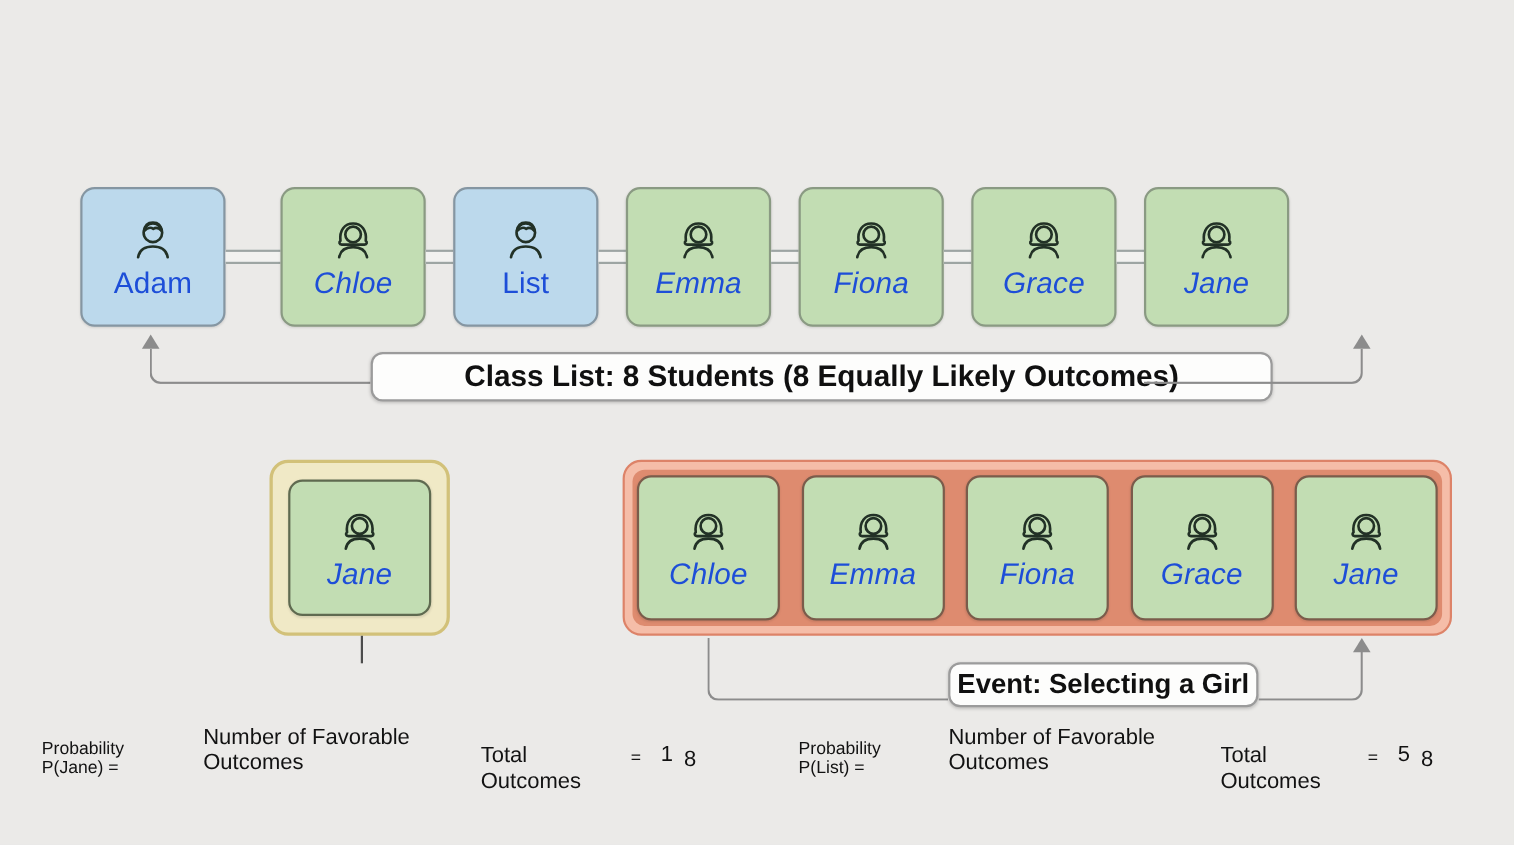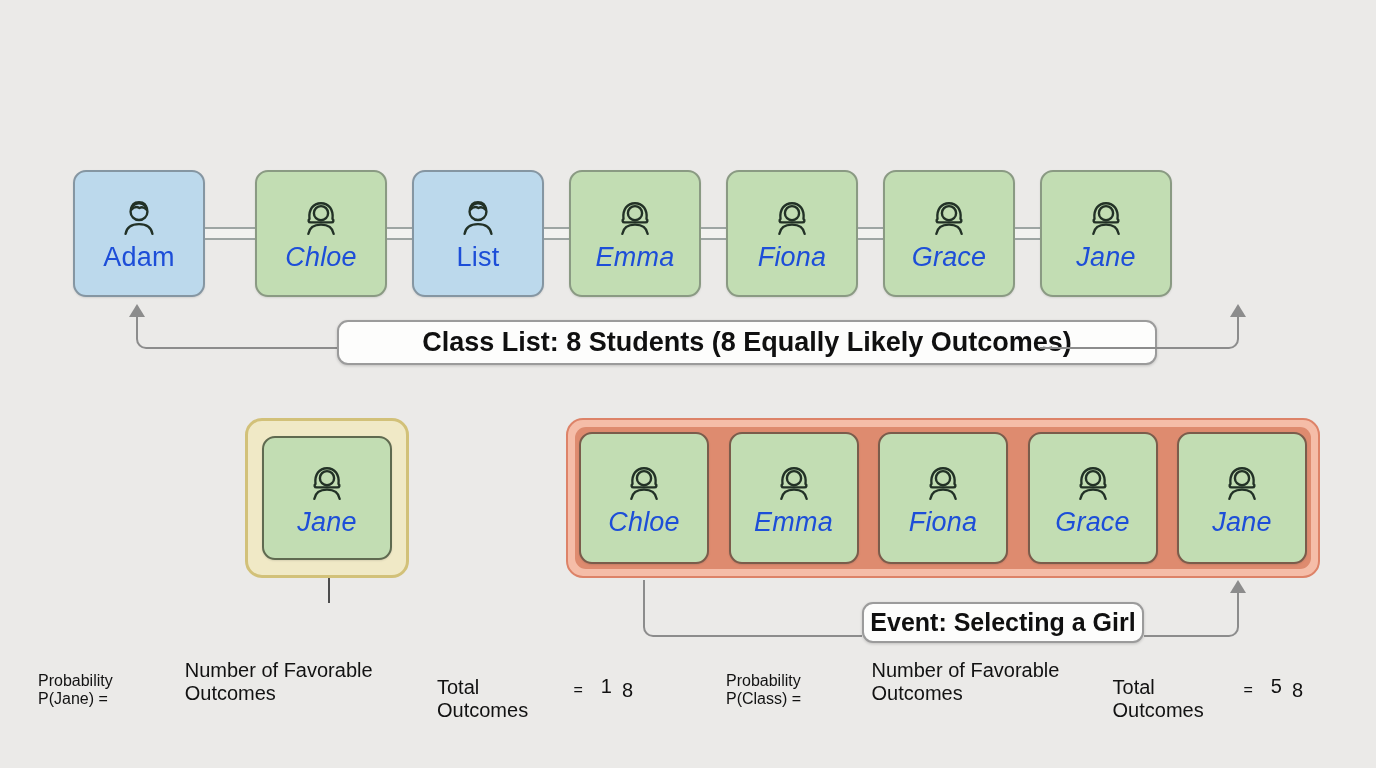--- a/index.html
+++ b/index.html
@@ -243,21 +243,21 @@
     </span>
     <span class="eq">=</span>
     <span class="frac small">
       <span class="num">1</span>
       <span class="bar"></span>
       <span class="den">8</span>
     </span>
   </div>
 
   <div class="formula" id="formula-girl">
-    <span class="lhs">Probability P(Class) =</span>
+    <span class="lhs">Probability P(List) =</span>
     <span class="frac">
       <span class="num">Number of Favorable Outcomes</span>
       <span class="bar"></span>
       <span class="den">Total Outcomes</span>
     </span>
     <span class="eq">=</span>
     <span class="frac small">
       <span class="num">5</span>
       <span class="bar"></span>
       <span class="den">8</span>

